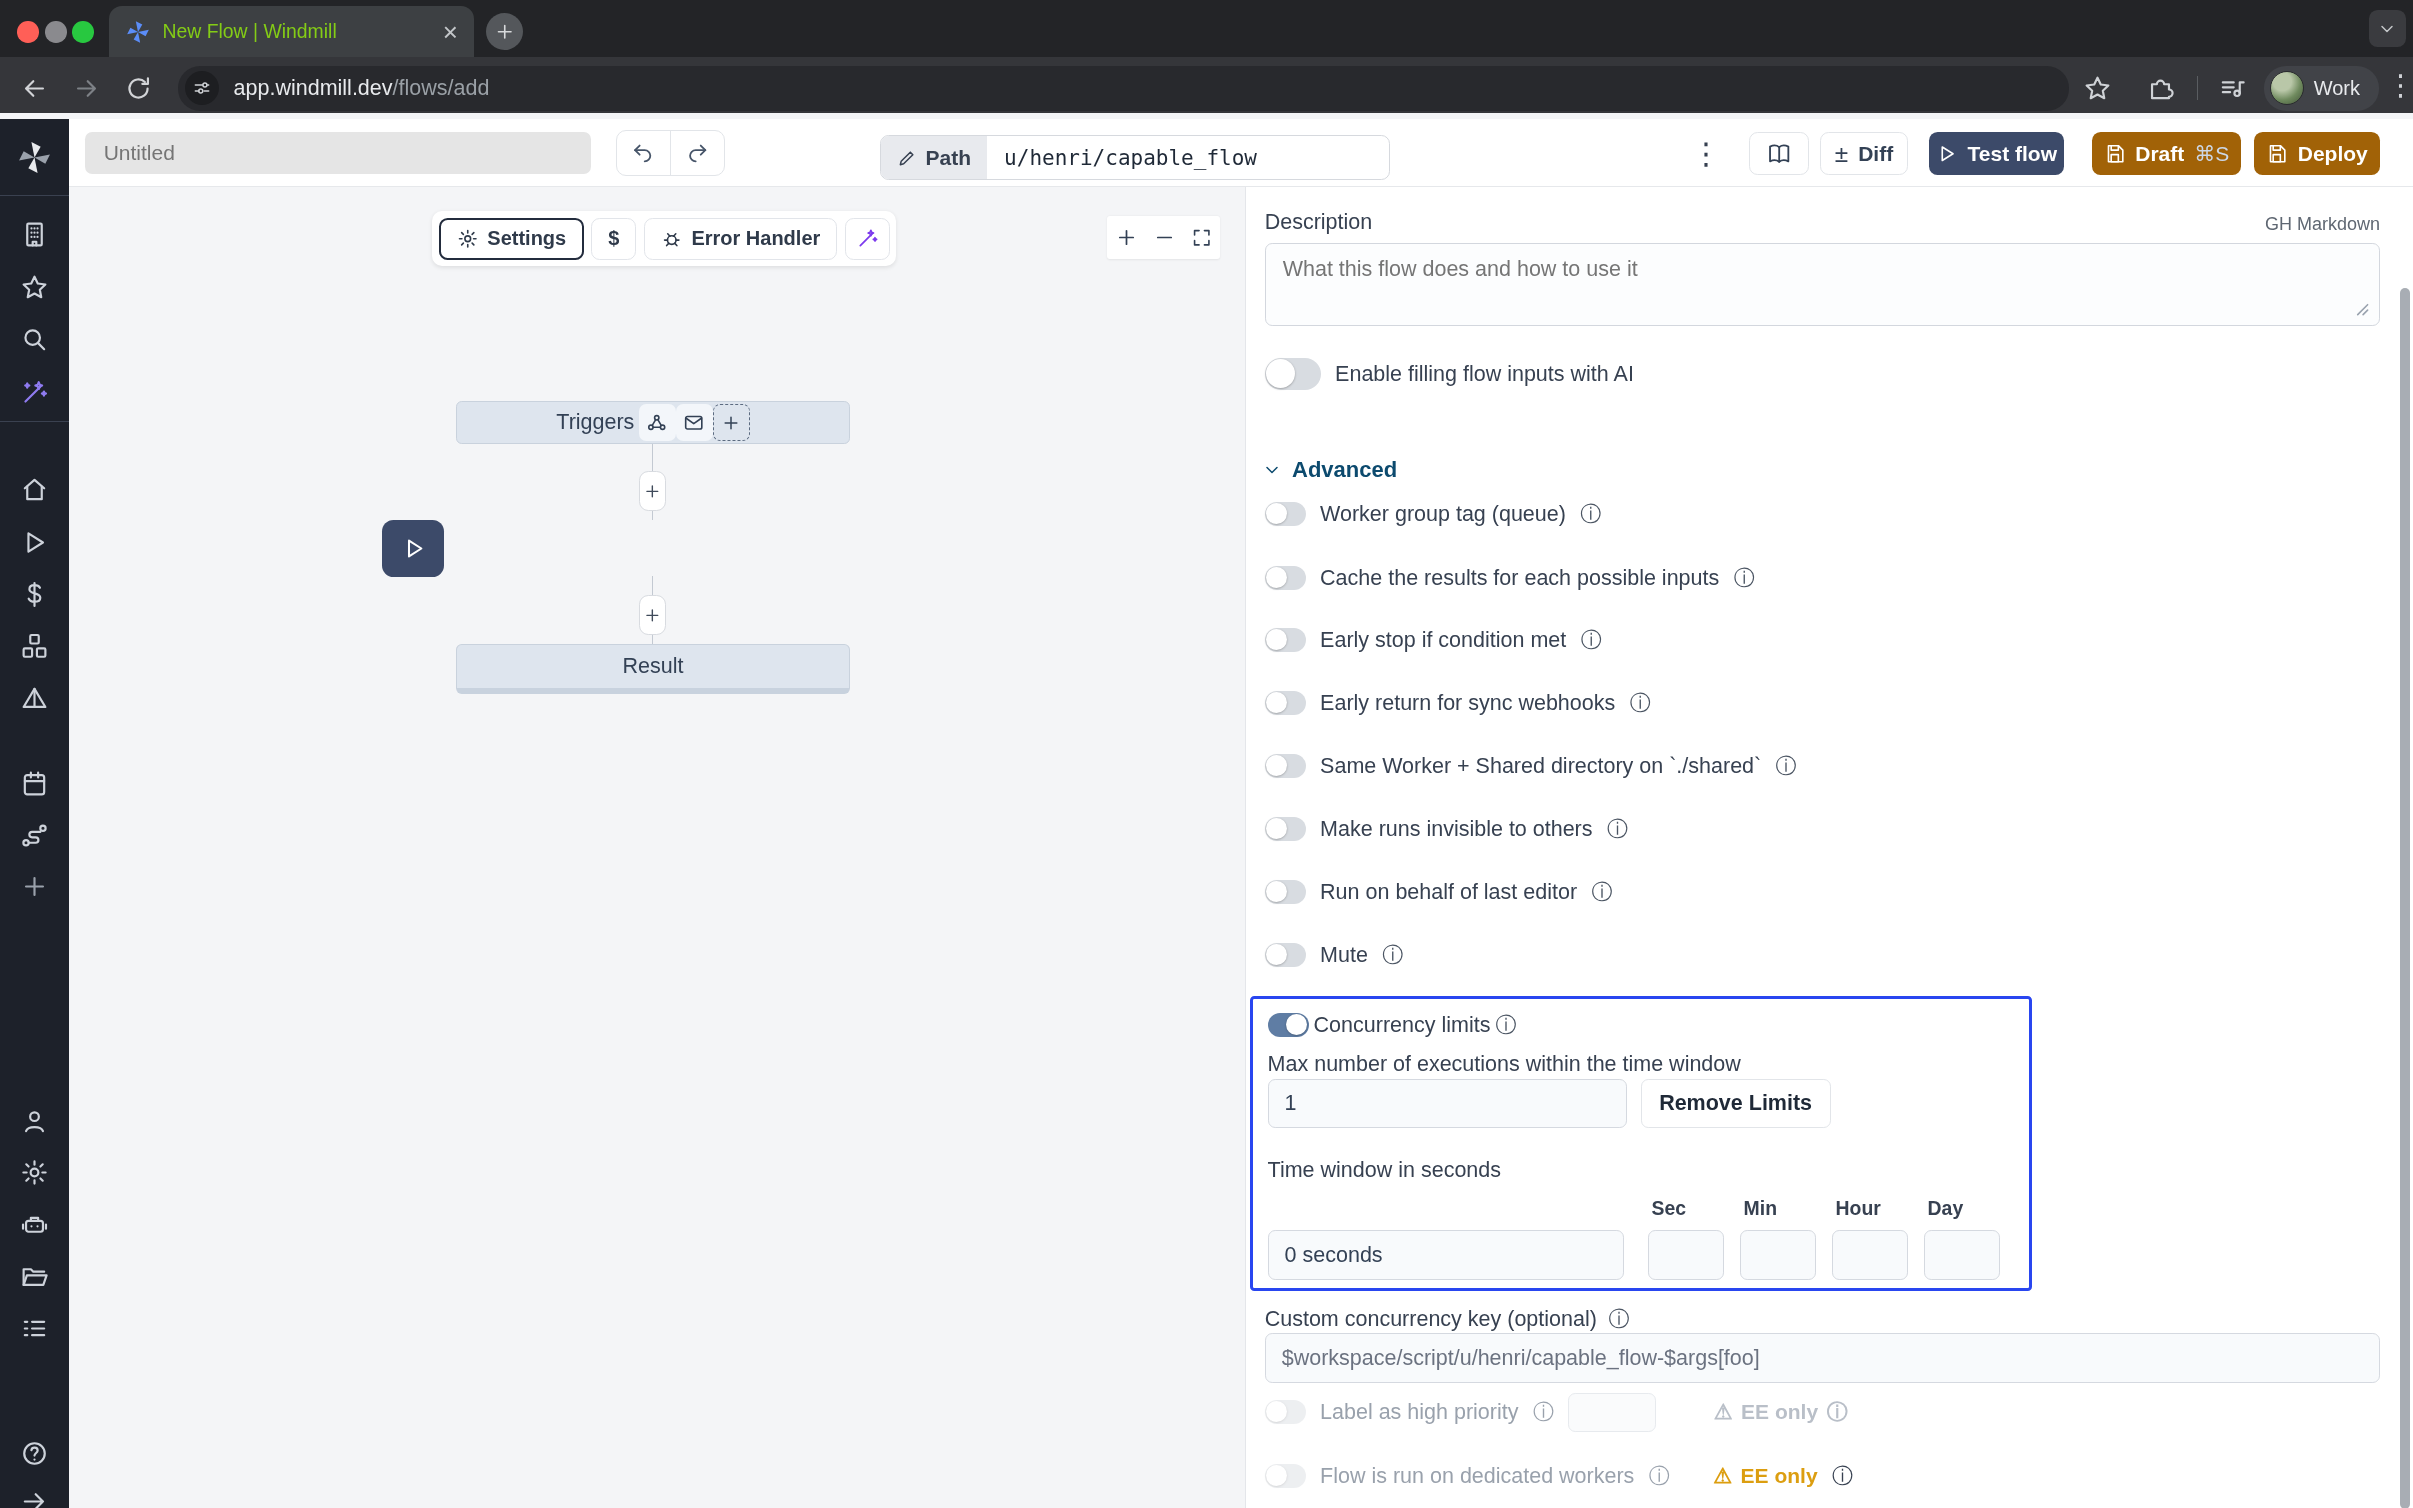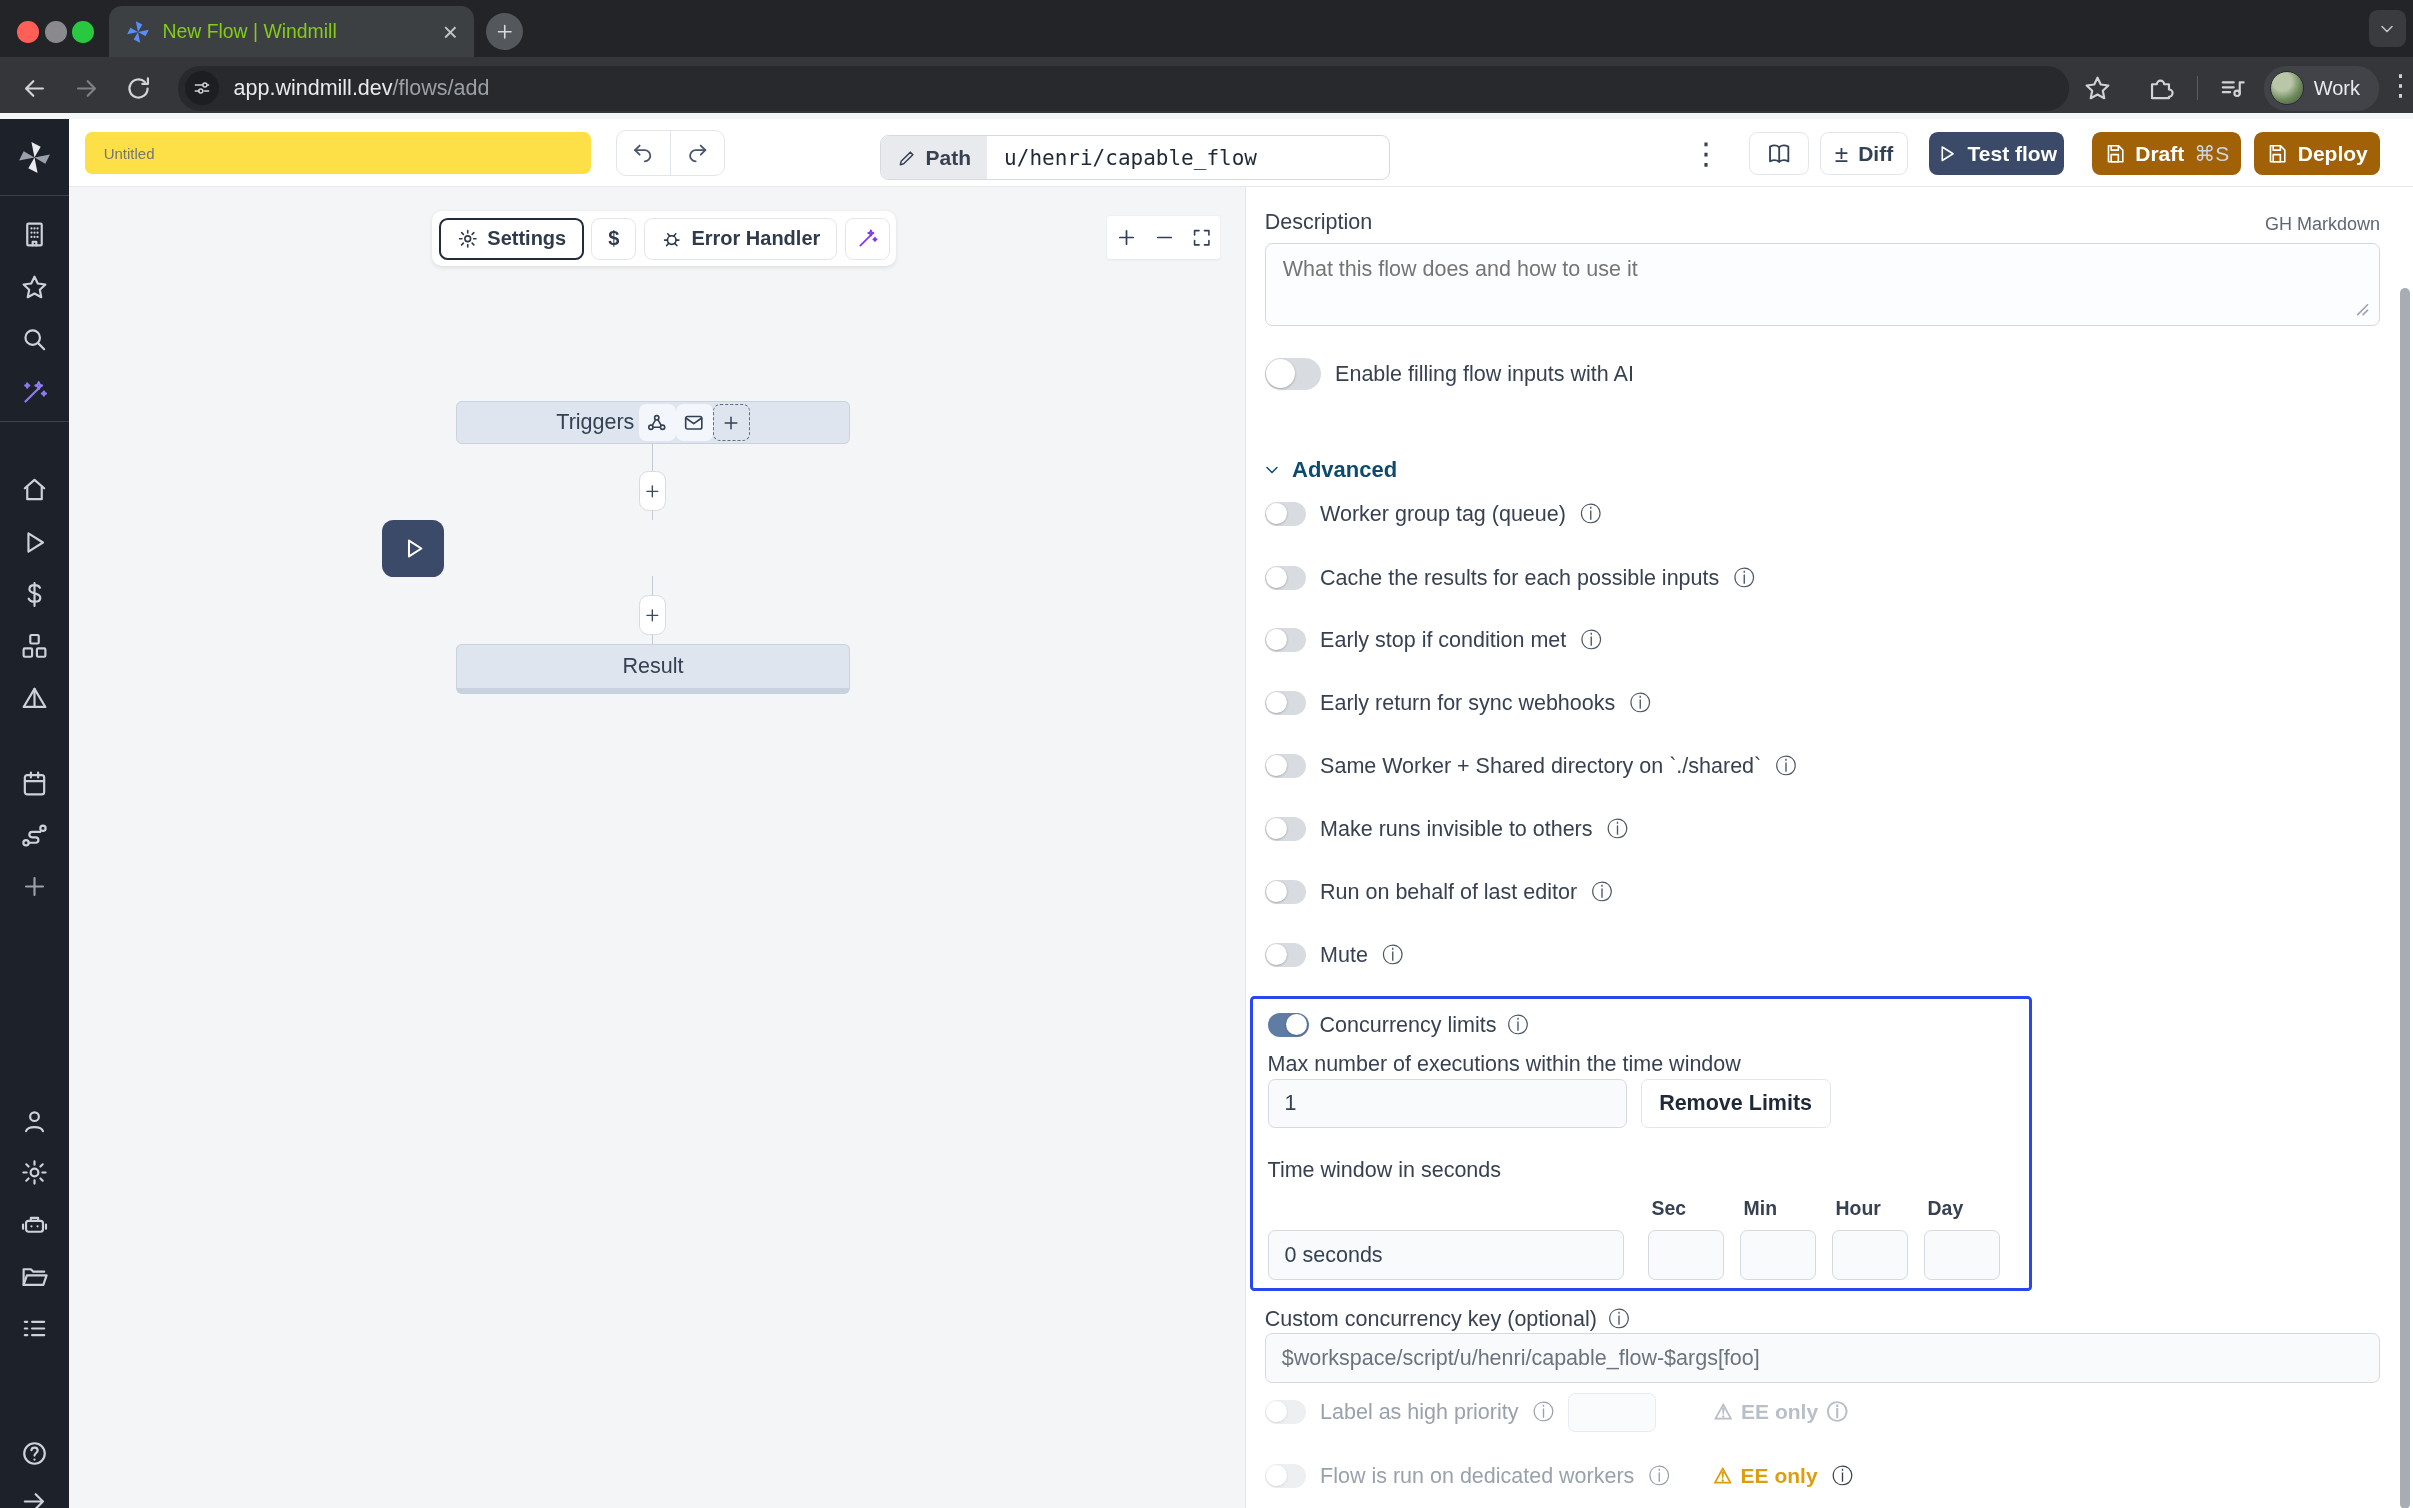--- a/index.html
+++ b/index.html
@@ -29,21 +29,21 @@
   .kebab{color:#cfd2d6;font-size:29px;line-height:1;}
 
   
   .sidebar{position:absolute;left:0;top:119px;width:69px;height:1389px;background:#1d212a;}
   .side-logo{position:absolute;left:16px;top:20px;width:37px;height:37px;color:#e8eaed;}
   .side-div{position:absolute;left:0;width:69px;height:1.4px;background:#3a4150;}
   .side-ic{position:absolute;left:20px;width:29px;height:29px;color:#cdd2da;}
 
   
   .toolbar{position:absolute;left:69px;top:119px;width:2345px;height:68px;background:#fff;border-bottom:1.4px solid #e6e8eb;}
-  .untitled{position:absolute;left:16px;top:13px;width:506px;height:42px;background:#fde047;border:none;border-radius:7.2px;padding:0 18.7px;font-size:15px;color:#64748b;outline:none;}
+  .untitled{position:absolute;left:16px;top:13px;width:506px;height:42px;background:#e5e5e5;border:none;border-radius:7.2px;padding:0 18.7px;font-size:21px;color:#64748b;outline:none;}
   .histgrp{position:absolute;left:547px;top:10.8px;width:109px;height:46px;border:1.4px solid #e2e5e9;border-radius:10px;display:flex;background:#fff;}
   .histgrp .half{flex:1;display:flex;align-items:center;justify-content:center;color:#475569;}
   .histgrp .half + .half{border-left:1.4px solid #e2e5e9;}
   .pathgrp{position:absolute;left:811px;top:16px;height:45px;display:flex;border:1.4px solid #d6d9de;border-radius:8.6px;overflow:hidden;background:#fff;}
   .pathlbl{display:flex;align-items:center;gap:8.6px;background:#e8eaee;padding:0 16px;font-size:21px;font-weight:700;color:#374151;}
   .pathval{display:flex;align-items:center;padding:0 17px;width:402px;font-family:"DejaVu Sans Mono",monospace;font-size:21px;color:#1f2937;}
   .tb-kebab{position:absolute;left:1622px;top:17px;color:#374151;font-size:30px;}
   .btn{position:absolute;top:13px;height:43px;border-radius:8.6px;display:flex;align-items:center;justify-content:center;gap:10px;font-size:21px;font-weight:700;}
   .btn-white{background:#fff;border:1.4px solid #e2e5e9;color:#334155;}
   .btn-dark{background:#3c4a69;color:#fff;}
@@ -75,21 +75,21 @@
   .trow{position:absolute;left:18.7px;display:flex;align-items:center;gap:14.4px;height:40px;}
   .tgl{width:41px;height:24px;border-radius:12.2px;background:#d8dce1;position:relative;flex:none;}
   .tgl::after{content:"";position:absolute;width:21px;height:21px;border-radius:50%;background:#fff;top:1.4px;left:1.4px;box-shadow:0 0.7px 2.2px rgba(0,0,0,.3);}
   .tgl.on{background:#5f7da4;}
   .tgl.on::after{left:auto;right:1.4px;}
   .tgl.lg{width:56px;height:32px;border-radius:16px;}
   .tgl.lg::after{width:29px;height:29px;}
   .tgl.dis{opacity:.45;}
   .adv-head{position:absolute;left:16px;top:270px;display:flex;align-items:center;gap:10px;font-size:22px;font-weight:700;color:#0c4a6e;}
   .cbox{position:absolute;left:3.6px;top:809px;width:782px;height:295px;border:3.6px solid #2946f0;border-radius:4.3px;background:#fff;}
-  .cb-row1{position:absolute;left:15px;top:11.5px;display:flex;align-items:center;gap:11px;height:29px;text-align:center;}
+  .cb-row1{position:absolute;left:15px;top:11.5px;display:flex;align-items:center;gap:5px;height:29px;text-align:center;}
   .cb-max{position:absolute;left:15px;top:53px;}
   .tin{position:absolute;background:#f8fafc;border:1.4px solid #d5d9e0;border-radius:7.2px;font-size:21.5px;color:#334155;padding:0 16px;outline:none;}
   .rmbtn{position:absolute;left:388px;top:80px;width:190px;height:49px;background:#fff;border:1.4px solid #e2e5e9;border-radius:7.2px;font-size:21.5px;font-weight:700;color:#1f2937;display:flex;align-items:center;justify-content:center;}
   .cb-time{position:absolute;left:15px;top:159px;}
   .unitlbl{position:absolute;top:198px;font-size:19.4px;font-weight:700;color:#374151;}
   .ckey-head{position:absolute;left:18.7px;top:1118px;display:flex;align-items:center;gap:11.5px;}
   .faded{color:#99a1ac;}
   .ee{display:flex;align-items:center;gap:8.6px;font-size:21px;font-weight:700;}
   .ee.gray{color:#b9bfc8;}
   .ee.amber{color:#dc9e10;}

